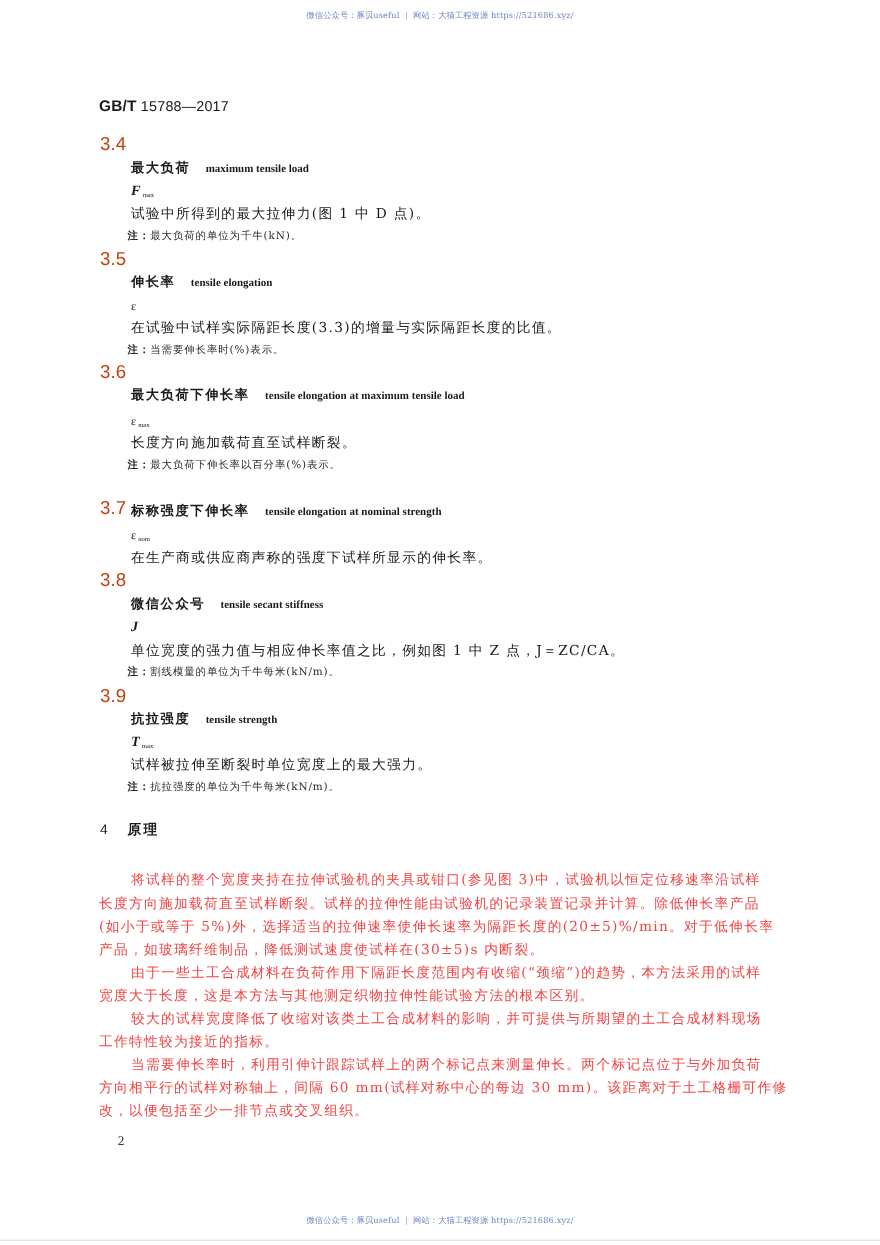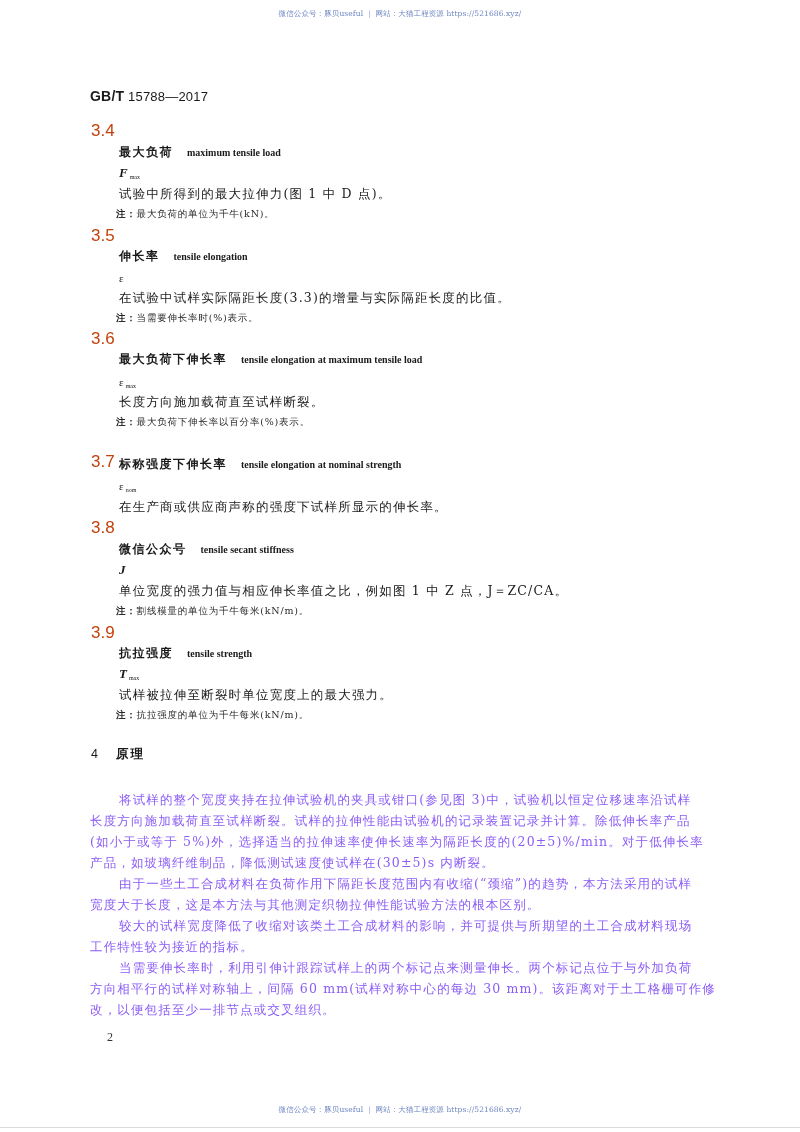--- a/index.html
+++ b/index.html
@@ -125,21 +125,21 @@
       font-weight: bold;
       letter-spacing: 2px;
     }
     .body-line {
       position: absolute;
       left: 90px;
       width: 650px;
       font-size: 12.5px;
       letter-spacing: 1.15px;
       white-space: nowrap;
-      color: #8b5cf6;
+      color: #ef4444;
     }
     .body-line.indent { left: 119px; }
     .page-number {
       position: absolute;
       left: 107px;
       top: 1030px;
       font-family: "Liberation Serif", serif;
       font-size: 12px;
       color: #333;
     }

